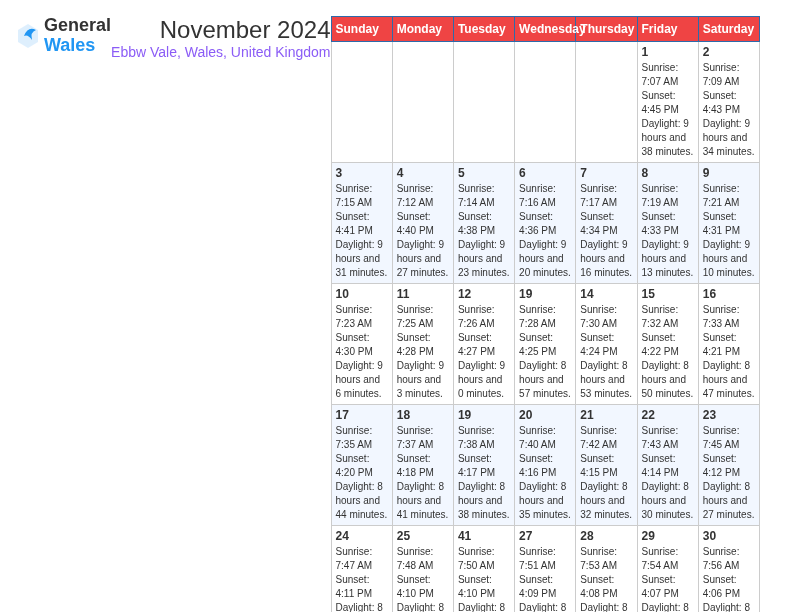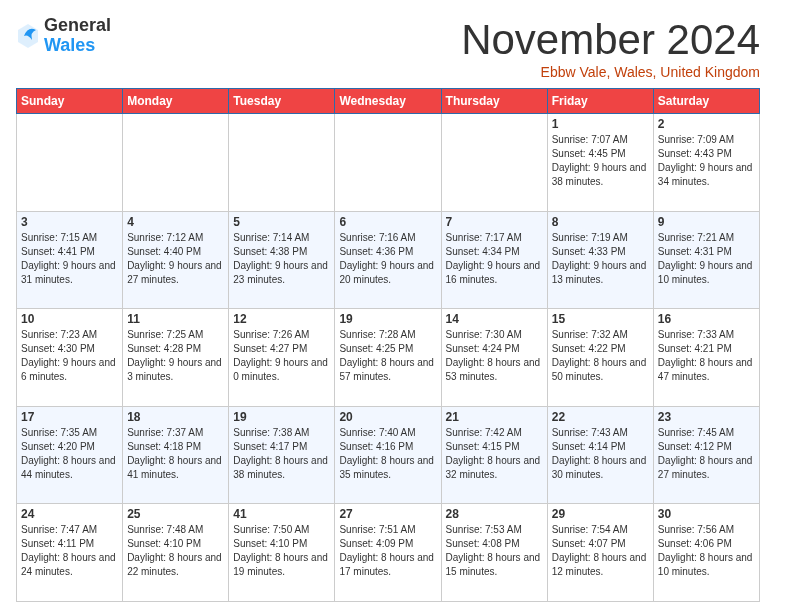--- a/index.html
+++ b/index.html
@@ -8,21 +8,21 @@
       background: #fff;
       width: 792px;
       height: 612px;
       overflow: hidden;
     }
     .page {
       width: 792px;
       height: 612px;
       padding: 16px 32px 10px 16px;
       display: flex;
-      flex-direction: column;
+      flex-direction: row;
     }
     .header {
       display: flex;
       justify-content: space-between;
       align-items: flex-start;
       margin-bottom: 8px;
     }
     .logo {
       display: flex;
       align-items: center;
@@ -36,27 +36,27 @@
     .logo-general { color: #333; }
     .logo-blue { color: #2196F3; }
     .logo-icon {
       width: 24px;
       height: 28px;
     }
     .title-block {
       text-align: right;
     }
     .month-title {
-      font-size: 42px;
+      font-size: 24px;
       font-weight: normal;
       color: #333;
     }
     .location {
       font-size: 14px;
-      color: #c2410c;
+      color: #8b5cf6;
     }
     .calendar {
       flex: 1;
       border-collapse: collapse;
       width: 100%;
       table-layout: fixed;
     }
     .calendar thead th {
       background: #ef4444;
       color: #fff;

